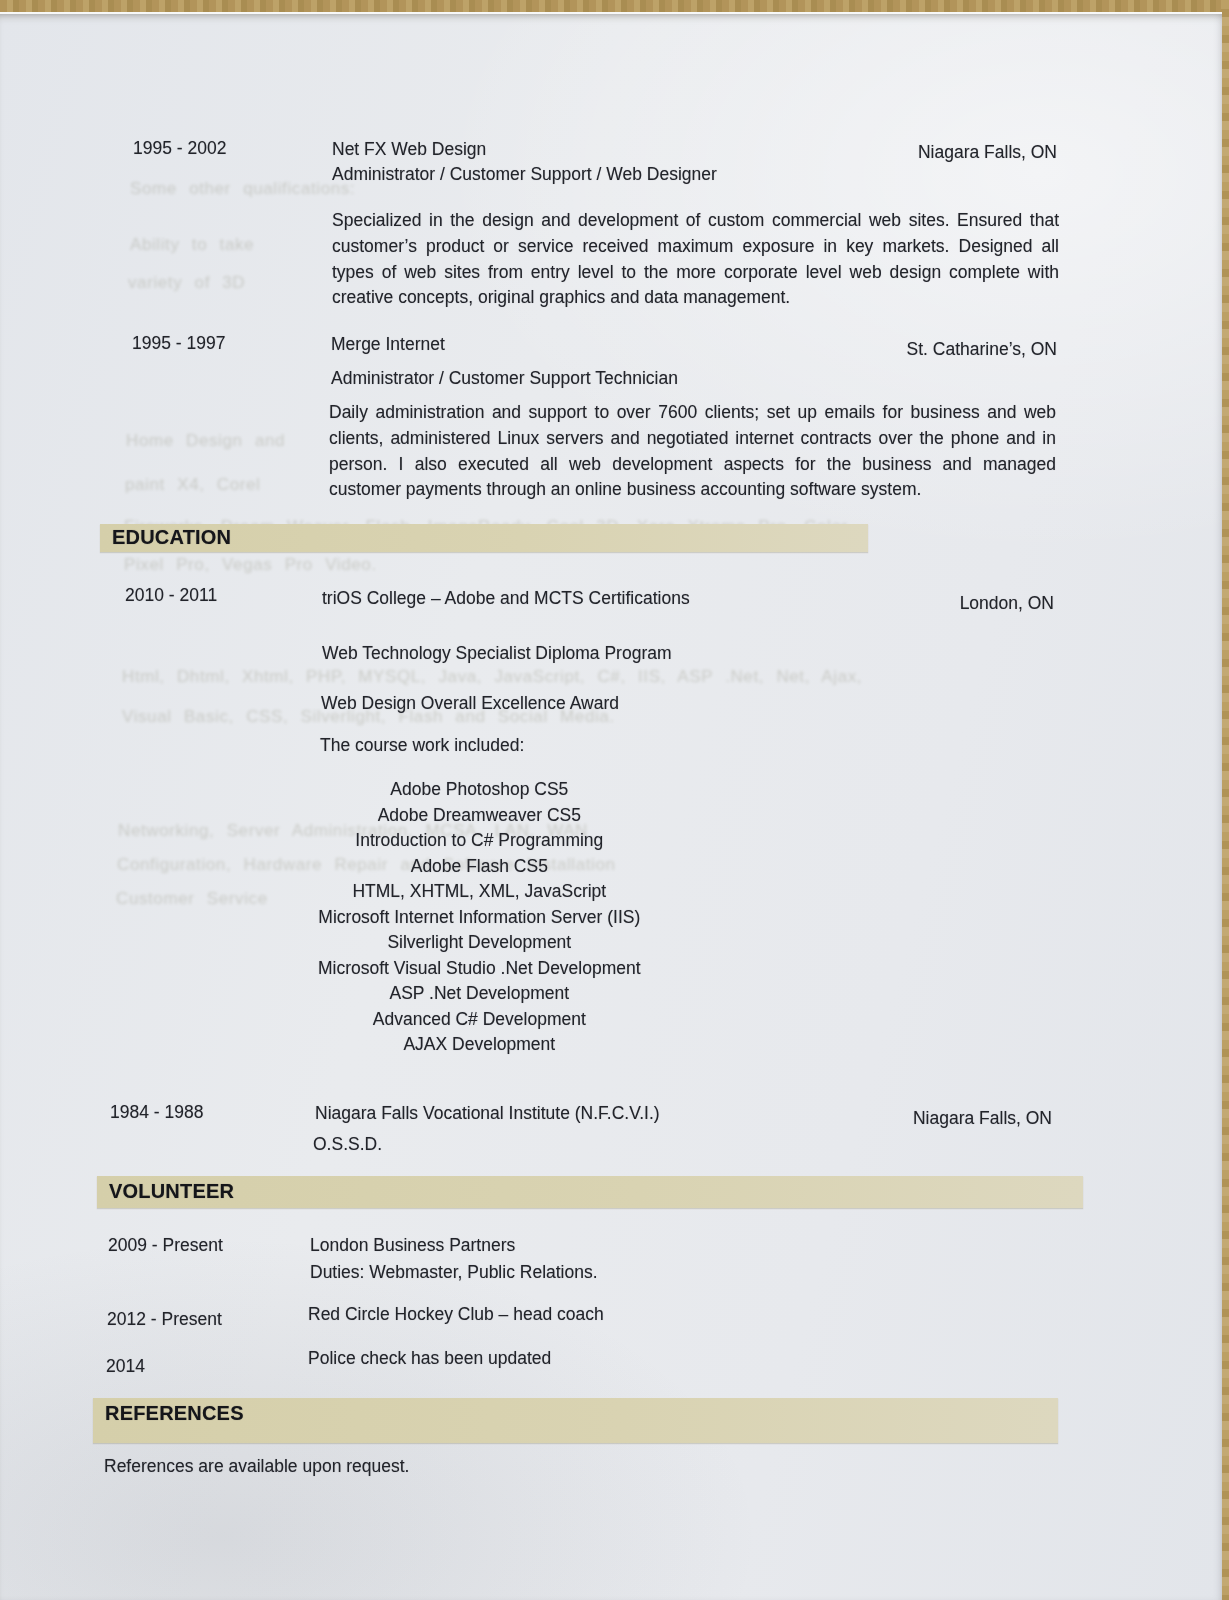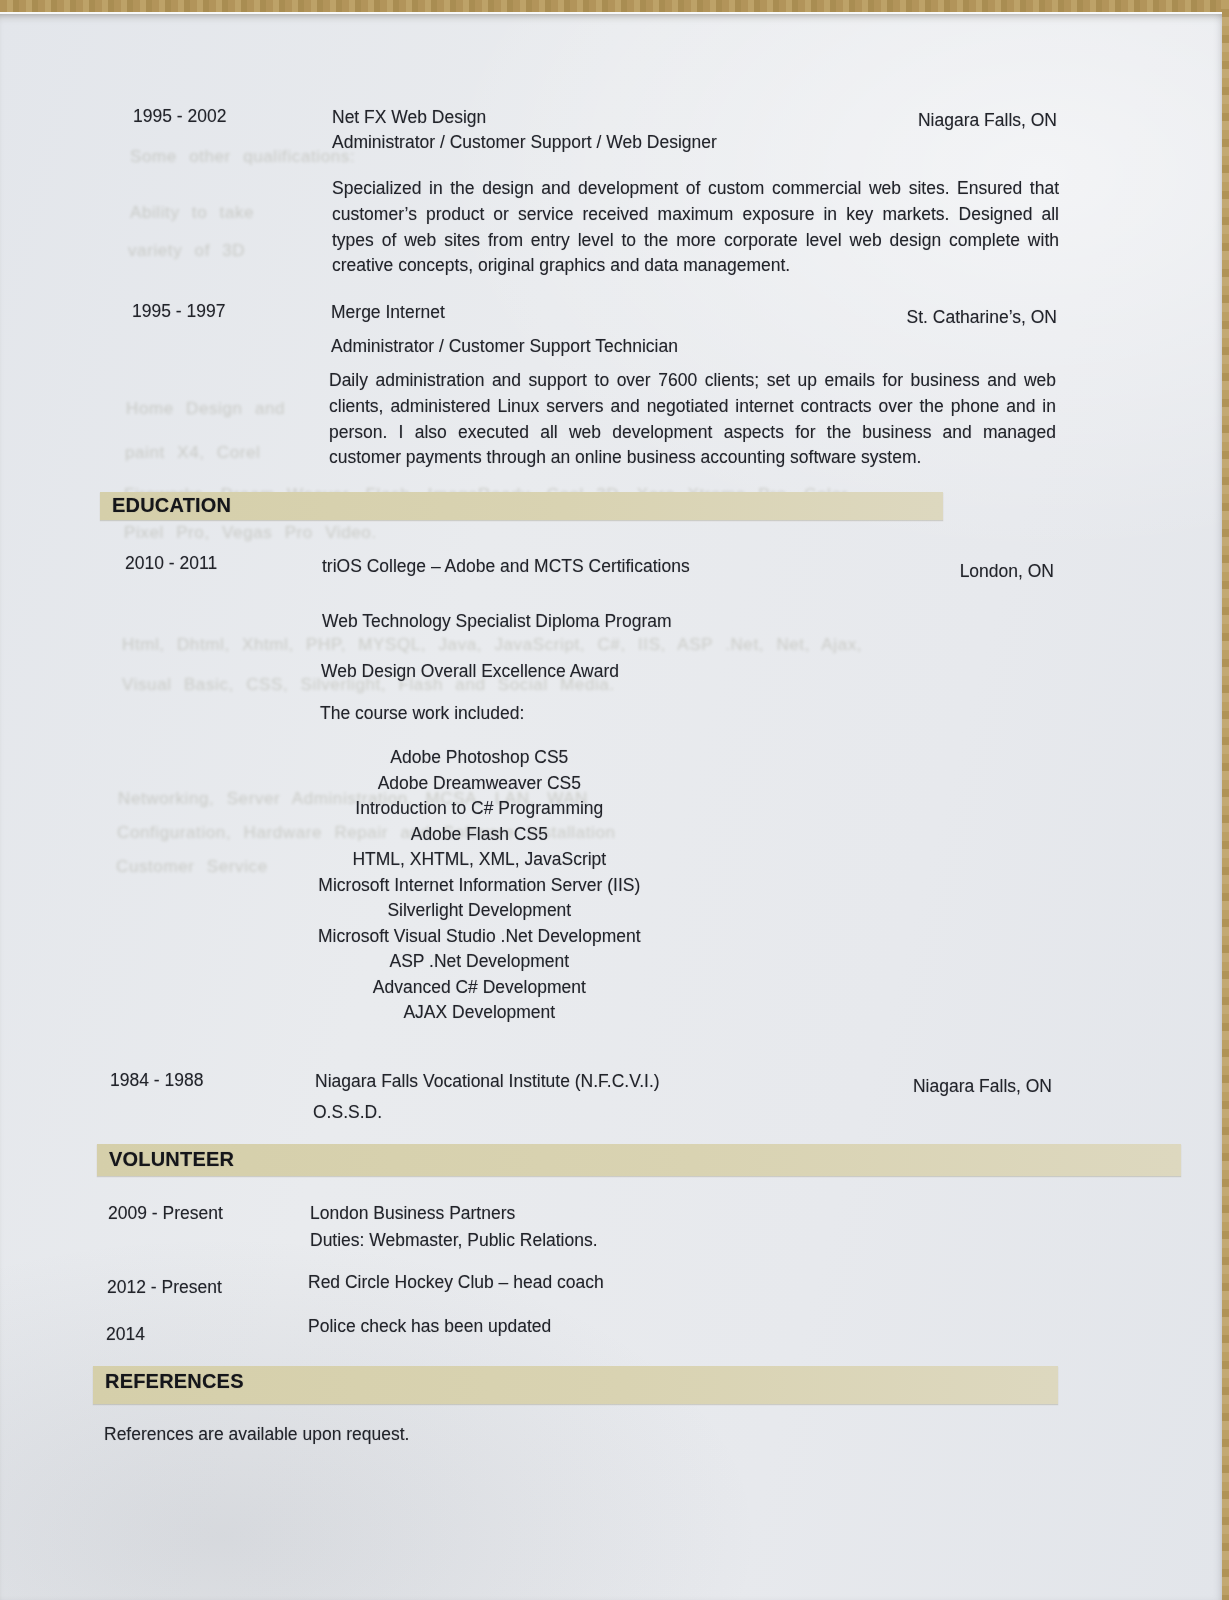--- a/index.html
+++ b/index.html
@@ -25,21 +25,21 @@
   
   .paper{
     position:absolute;top:12px;left:0;right:7px;bottom:0;
     background:
       radial-gradient(900px 500px at 18% 96%, rgba(90,96,110,.13), rgba(90,96,110,0) 60%),
       radial-gradient(1100px 700px at 85% 10%, rgba(255,255,255,.5), rgba(255,255,255,0) 55%),
       linear-gradient(105deg,#e3e6eb 0%,#e9ebee 38%,#e7e9ed 70%,#e2e5ea 100%);
     border-top:2px solid #f7f8f8;
     box-shadow:inset 0 7px 9px -6px rgba(60,55,40,.38), inset -5px 0 8px -5px rgba(70,70,80,.25);
   }
-  .content{position:absolute;inset:0;color:#22242a;font-size:17.5px;}
+  .content{position:absolute;inset:0;color:#22242a;font-size:17.5px;margin-top:32px;}
   .t{position:absolute;white-space:nowrap;line-height:21px;text-shadow:0 0 1px rgba(30,30,45,.28);}
   .p{
     position:absolute;white-space:normal;width:727px;text-align:justify;
     line-height:25.8px;text-shadow:0 0 1px rgba(30,30,45,.28);
   }
   .bar{
     position:absolute;height:28px;
     background:linear-gradient(90deg,#d5cfaa 0%,#d9d3b2 55%,#ddd8bf 100%);
     box-shadow:0 1px 1px rgba(120,115,85,.25);
   }
@@ -88,21 +88,21 @@
     <div class="t" style="top:110px;right:172px">Niagara Falls, ON</div>
     <div class="t" style="top:132px;left:332px">Administrator / Customer Support / Web Designer</div>
     <div class="p" style="top:176px;left:332px">Specialized in the design and development of custom commercial web sites. Ensured that customer’s product or service received maximum exposure in key markets. Designed all types of web sites from entry level to the more corporate level web design complete with creative concepts, original graphics and data management.</div>
 
     <div class="t" style="top:301px;left:132px">1995 - 1997</div>
     <div class="t" style="top:302px;left:331px">Merge Internet</div>
     <div class="t" style="top:307px;right:172px">St. Catharine’s, ON</div>
     <div class="t" style="top:336px;left:331px">Administrator / Customer Support Technician</div>
     <div class="p" style="top:368px;left:329px">Daily administration and support to over 7600 clients; set up emails for business and web clients, administered Linux servers and negotiated internet contracts over the phone and in person.  I also executed all web development aspects for the business and managed customer payments through an online business accounting software system.</div>
 
-    <div class="bar" style="top:492px;left:100px;width:843px">
+    <div class="bar" style="top:492px;left:100px;width:768px">
       <span class="bar-label">EDUCATION</span>
     </div>
 
     <div class="t" style="top:553px;left:125px">2010 - 2011</div>
     <div class="t" style="top:556px;left:322px">triOS College – Adobe and MCTS Certifications</div>
     <div class="t" style="top:561px;right:175px">London, ON</div>
     <div class="t" style="top:611px;left:322px">Web Technology Specialist Diploma Program</div>
     <div class="t" style="top:661px;left:321px">Web Design Overall Excellence Award</div>
     <div class="t" style="top:703px;left:320px">The course work included:</div>
 
@@ -118,34 +118,34 @@
       <div>ASP .Net Development</div>
       <div>Advanced C# Development</div>
       <div>AJAX Development</div>
     </div>
 
     <div class="t" style="top:1070px;left:110px">1984 - 1988</div>
     <div class="t" style="top:1071px;left:315px">Niagara Falls Vocational Institute (N.F.C.V.I.)</div>
     <div class="t" style="top:1076px;right:177px">Niagara Falls, ON</div>
     <div class="t" style="top:1102px;left:313px">O.S.S.D.</div>
 
-    <div class="bar" style="top:1144px;left:97px;width:1084px;height:32px">
+    <div class="bar" style="top:1144px;left:97px;width:986px;height:32px">
       <span class="bar-label" style="top:4px">VOLUNTEER</span>
     </div>
 
     <div class="t" style="top:1203px;left:108px">2009  - Present</div>
     <div class="t" style="top:1203px;left:310px">London Business Partners</div>
     <div class="t" style="top:1230px;left:310px">Duties: Webmaster, Public Relations.</div>
 
     <div class="t" style="top:1277px;left:107px">2012 - Present</div>
     <div class="t" style="top:1272px;left:308px">Red Circle Hockey Club – head coach</div>
 
     <div class="t" style="top:1324px;left:106px">2014</div>
     <div class="t" style="top:1316px;left:308px">Police check has been updated</div>
 
-    <div class="bar" style="top:1366px;left:93px;width:965px;height:38px">
+    <div class="bar" style="top:1366px;left:93px;width:965px;height:45px">
       <span class="bar-label" style="top:4px">REFERENCES</span>
     </div>
 
     <div class="t" style="top:1424px;left:104px">References are available upon request.</div>
 
   </div>
 </div>
 
 </body></html>

